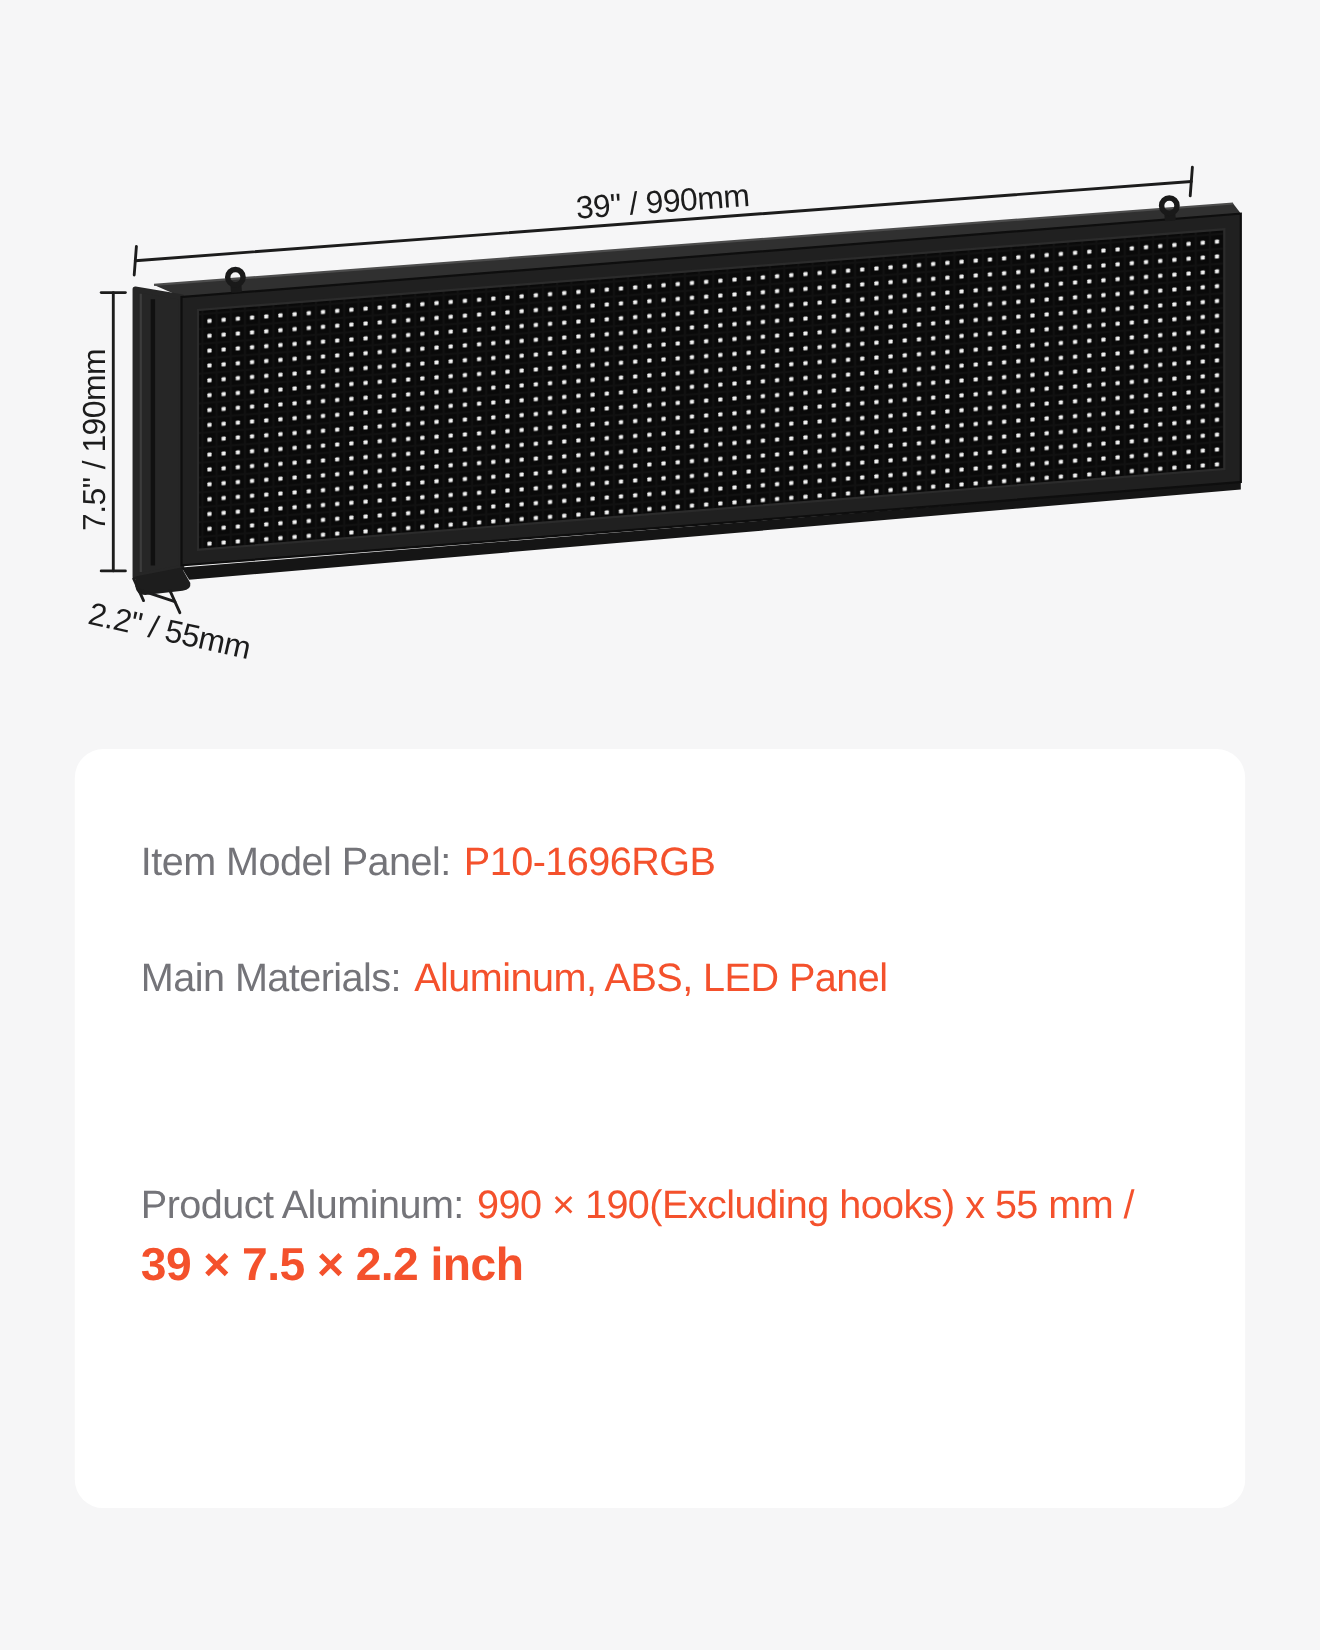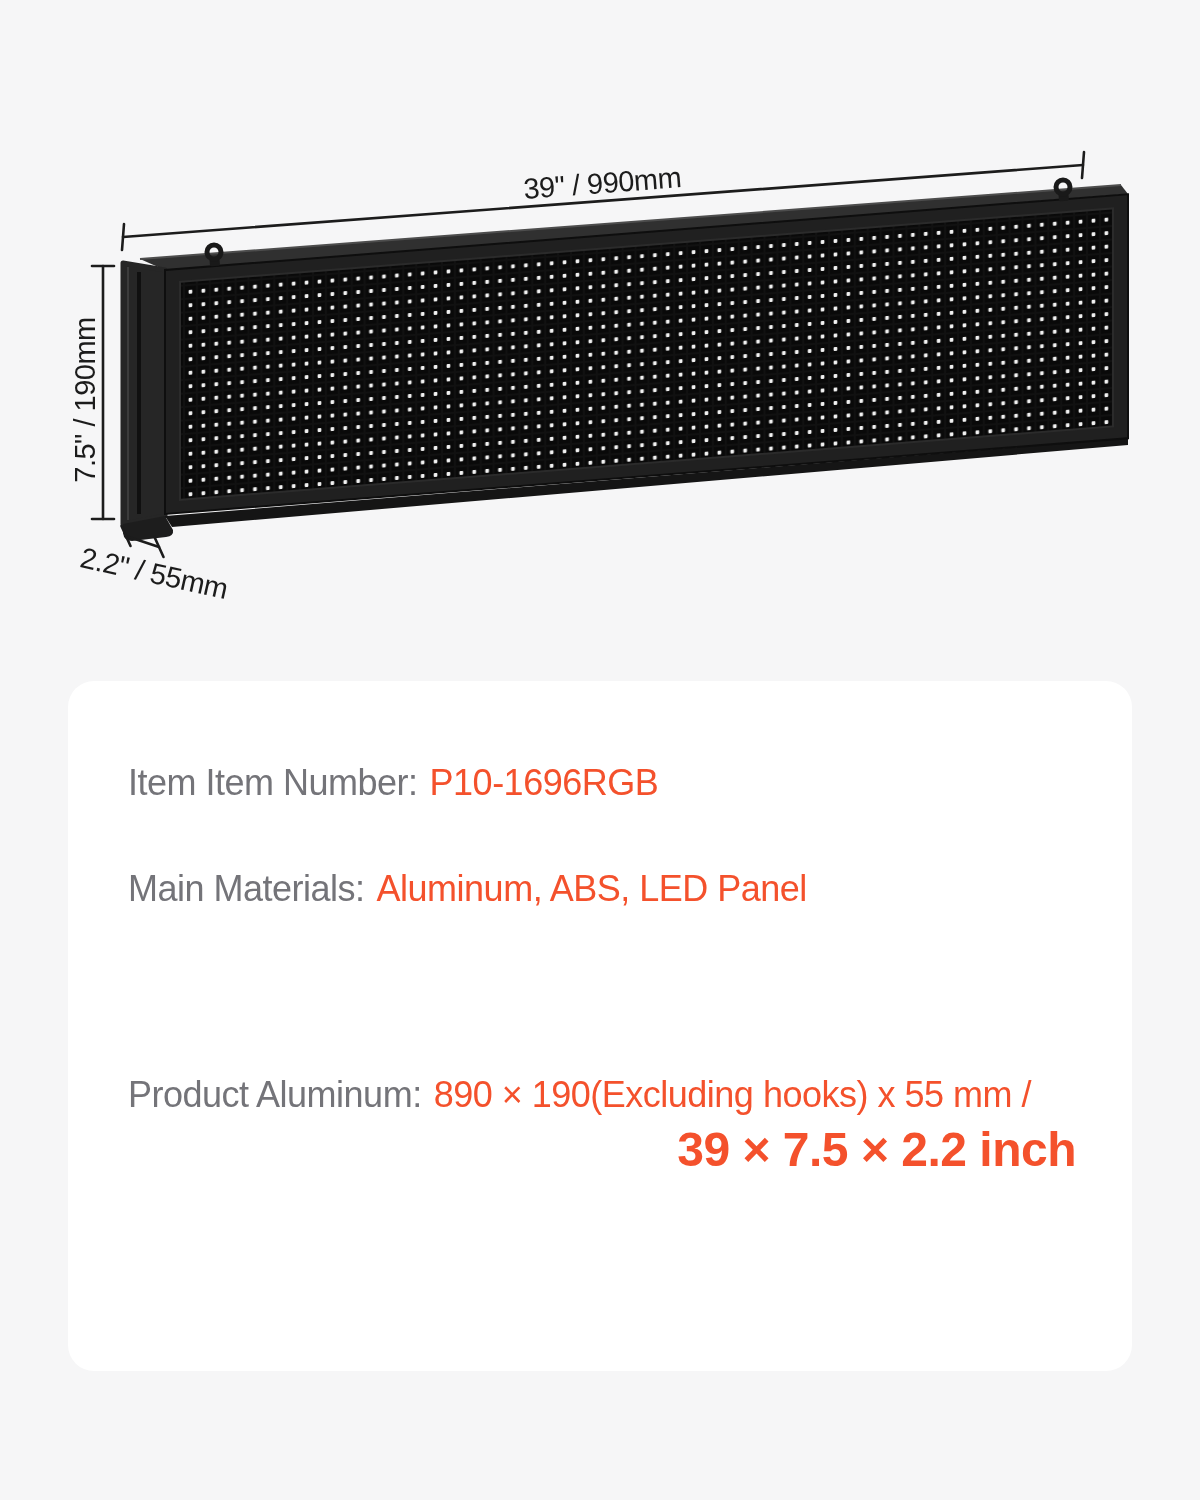--- a/index.html
+++ b/index.html
@@ -36,23 +36,23 @@
     letter-spacing: -0.5px;
     white-space: nowrap;
   }
   .spec-label { color: #747479; }
   .spec-value { color: #f4512c; font-weight: 400; margin-left: 12px; }
   .spec-value.gap-lg { margin-left: 22px; }
   .dim-line2 {
     display: block;
     margin-top: 11px;
     height: 44px; line-height: 44px;
-    text-align: right;
+    text-align: left;
     color: #f4512c; font-weight: 700;
-    font-size: 48px;
+    font-size: 42px;
   }
 </style>
 </head>
 <body>
 
 <svg class="diagram" viewBox="0 0 1200 660" aria-hidden="true">
   <defs>
     <pattern id="ledPattern" width="12.9" height="13.5" patternUnits="userSpaceOnUse" patternTransform="translate(19,17)">
       <rect x="0.5" y="0.5" width="11.9" height="12.5" fill="none" stroke="#141414" stroke-width="1" opacity="0.7"></rect>
       <rect x="4.6" y="4.9" width="3.7" height="3.7" rx="0.8" fill="#ffffff" opacity="0.95"></rect>
@@ -107,29 +107,29 @@
   <g stroke="none">
     <text transform="translate(603,193) rotate(-4.3)" text-anchor="middle">39" / 990mm</text>
     <text transform="translate(95,400) rotate(-90)" text-anchor="middle">7.5" / 190mm</text>
     <text transform="translate(152,583) rotate(12.5)" text-anchor="middle">2.2" / 55mm</text>
   </g>
 </svg>
 
 <section class="spec-card">
 
   <div class="spec-row" style="top:80px">
-    <span class="spec-label">Item Item Number:</span><span class="spec-value">P10-1696RGB</span>
+    <span class="spec-label">Item Model Panel:</span><span class="spec-value">P10-1696RGB</span>
   </div>
 
   <div class="spec-row" style="top:186px">
     <span class="spec-label">Main Materials:</span><span class="spec-value">Aluminum, ABS, LED Panel</span>
   </div>
 
 
   <div class="spec-row" style="top:392px">
     <div>
-      <span class="spec-label">Product Aluminum:</span><span class="spec-value">890 × 190(Excluding hooks) x 55 mm /</span>
+      <span class="spec-label">Product Aluminum:</span><span class="spec-value">990 × 190(Excluding hooks) x 55 mm /</span>
     </div>
     <div class="dim-line2">39 × 7.5 × 2.2 inch</div>
   </div>
 
 
 </section>
 
 </body></html>

